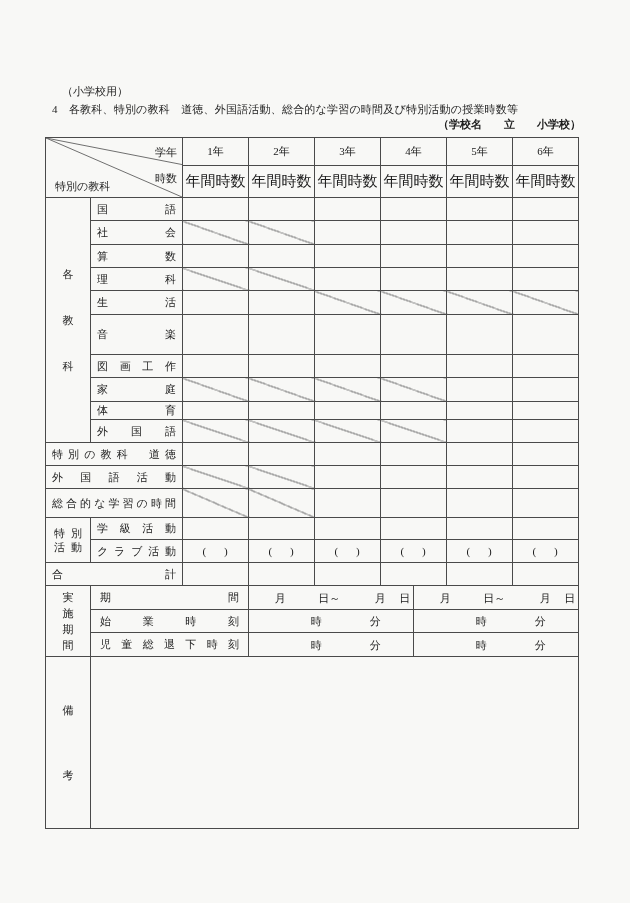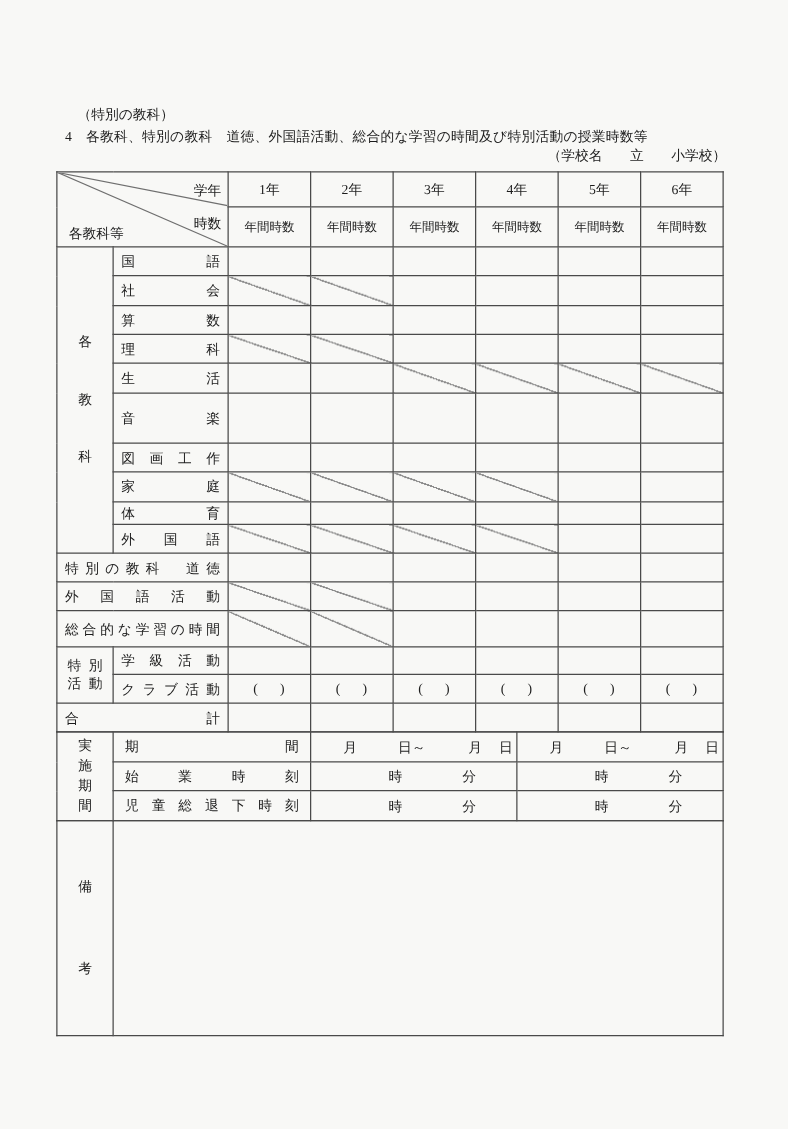--- a/index.html
+++ b/index.html
@@ -5,28 +5,28 @@
   html,body{margin:0;padding:0;}
   body{
     width:630px;height:903px;position:relative;
     background:#f8f8f6;color:#1c1c1c;
     font-family:"Liberation Serif","DejaVu Serif",serif;
     font-size:11px;
   }
   .abs{position:absolute;}
   #corner-note{left:62px;top:84px;}
   #doc-title{left:52px;top:102px;letter-spacing:.2px;}
-  #school-line{right:49px;top:117px;}
+  #school-line{right:49px;top:117px;font-weight:bold;}
   #form{left:45px;top:137px;width:534px;}
   table{border-collapse:collapse;table-layout:fixed;width:534px;padding-left:34px;}
   #schedule-table,#remarks-table{margin-top:-1px;}
   td{border:1px solid #4a4a4a;padding:0;font-size:11px;vertical-align:middle;
      overflow:hidden;}
   .ctr{text-align:center;}
-  .sm{font-size:10px;}
+  .sm{font-size:15px;}
   
   .jl{text-align:justify;text-align-last:justify;padding:0 6px;font-family:Liberation Serif, serif;}
   .jl2{text-align:justify;text-align-last:justify;padding:0 9px;}
   
   .diag{background:linear-gradient(to top right,
         transparent calc(50% - .6px),
         #8b8b8b calc(50% - .6px),
         #8b8b8b calc(50% + .6px),
         transparent calc(50% + .6px));}
   
@@ -58,21 +58,21 @@
   .period .t3{left:95%;}
   
   .timec{position:relative;}
   .timec span{position:absolute;top:50%;transform:translate(-50%,-50%);}
   .timec .t0{left:41%;}
   .timec .t1{left:77%;}
 </style>
 </head>
 <body>
 
-<div class="abs" id="corner-note">（特別の教科）</div>
+<div class="abs" id="corner-note">（小学校用）</div>
 <div class="abs" id="doc-title">4　各教科、特別の教科　道徳、外国語活動、総合的な学習の時間及び特別活動の授業時数等</div>
 <div class="abs" id="school-line">（学校名　　立　　小学校）</div>
 
 <div class="abs" id="form">
 
   <table id="main-table">
     <colgroup>
       <col style="width:45px">
         <col style="width:92px">
       <col style="width:66px">
@@ -85,21 +85,21 @@
 
     <tbody>
         <tr style="height:28px">
       <td class="hx" colspan="2" rowspan="2">
         <svg viewBox="0 0 137 60" preserveAspectRatio="none">
           <line x1="0" y1="0" x2="137" y2="27" stroke="#6f6f6f" stroke-width="1" vector-effect="non-scaling-stroke"></line>
           <line x1="0" y1="0" x2="137" y2="60" stroke="#6f6f6f" stroke-width="1" vector-effect="non-scaling-stroke"></line>
         </svg>
         <span class="lbl-grade">学年</span>
         <span class="lbl-hours">時数</span>
-        <span class="lbl-subjects">各教科等</span>
+        <span class="lbl-subjects">特別の教科</span>
       </td>
       <td class="ctr">1年</td>
       <td class="ctr">2年</td>
       <td class="ctr">3年</td>
       <td class="ctr">4年</td>
       <td class="ctr">5年</td>
       <td class="ctr">6年</td>
     </tr>
     <tr style="height:32px">
       <td class="ctr sm">年間時数</td>

